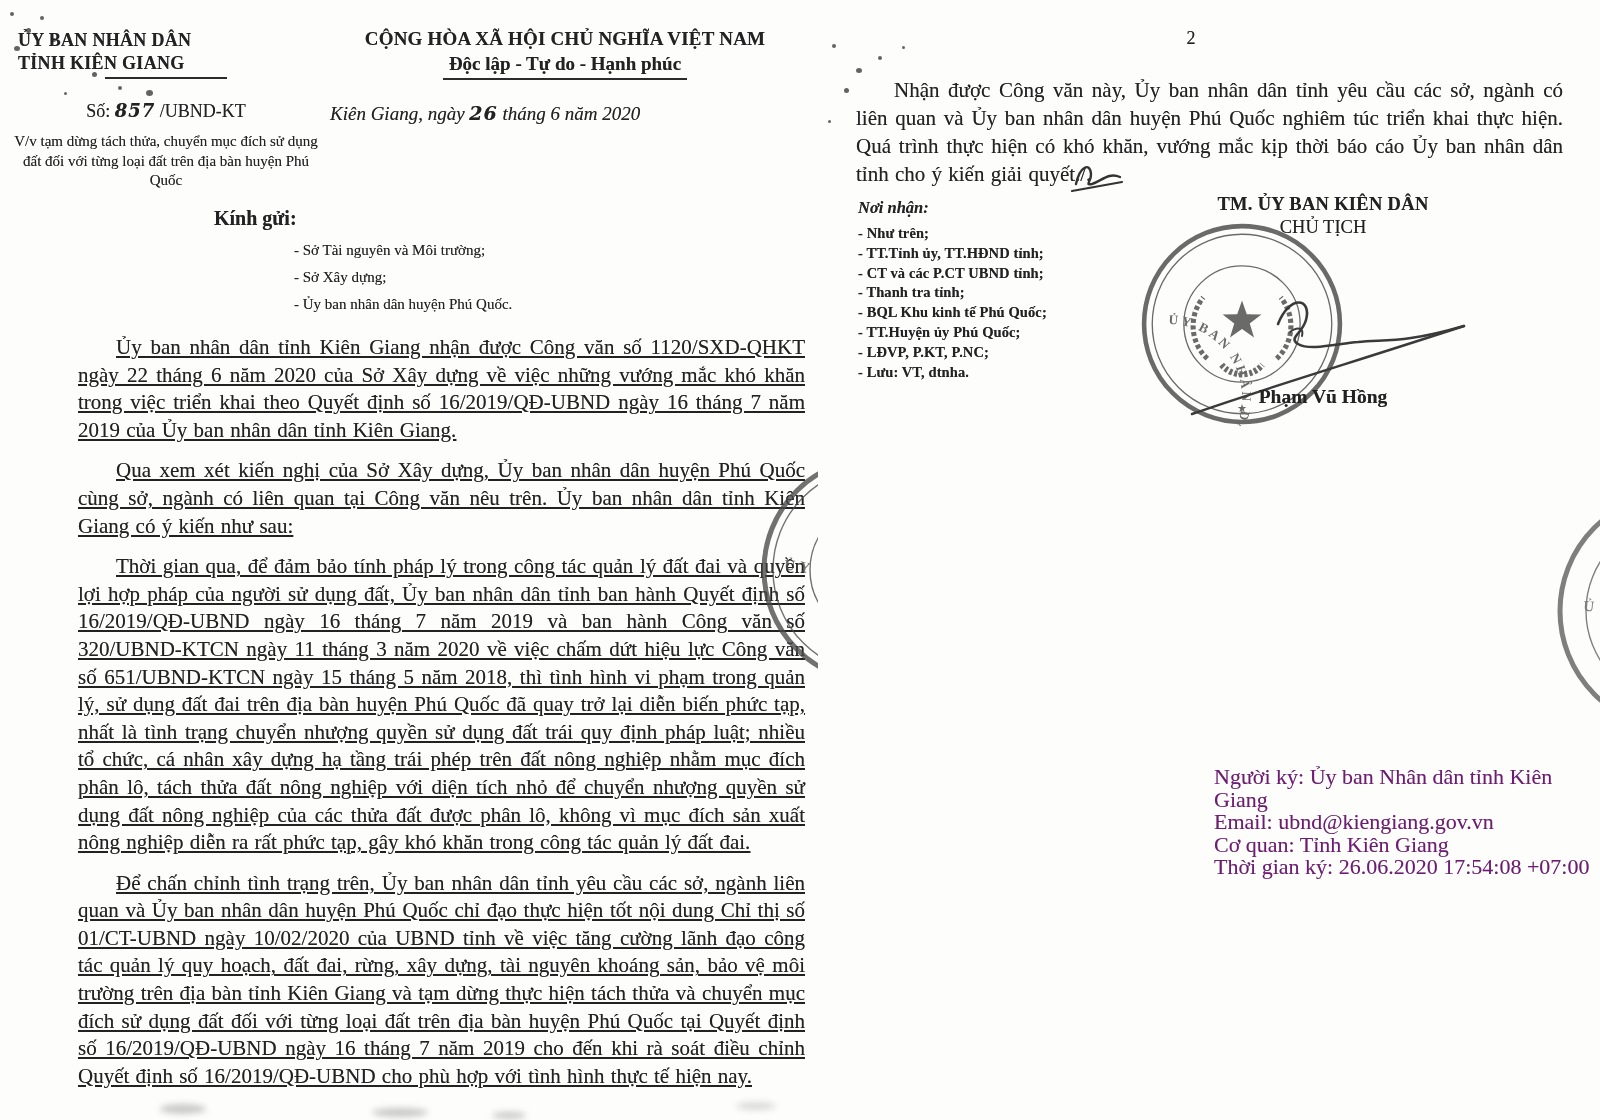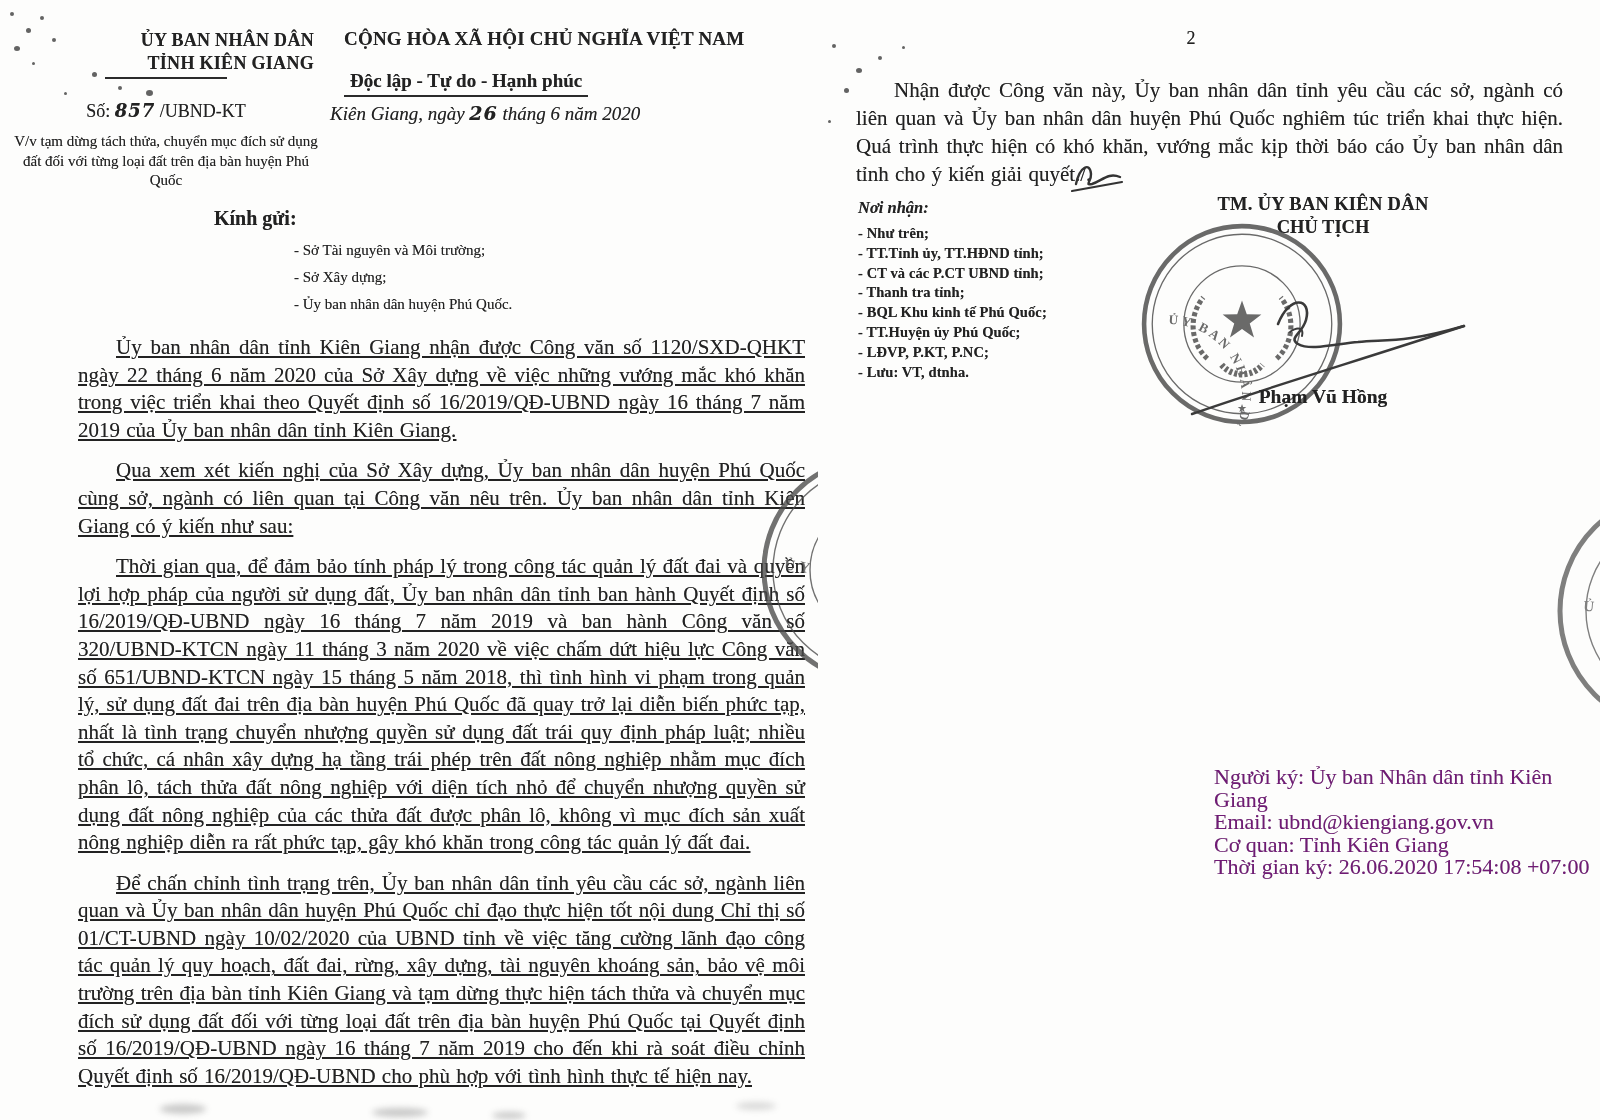--- a/index.html
+++ b/index.html
@@ -10,28 +10,28 @@
     font-family:"Liberation Serif", serif;
   }
   .page { position:absolute; top:0; height:1120px; overflow:hidden; background:transparent; }
   #page-left  { left:0;     width:818px; }
   #page-right { left:818px; width:782px; }
 
   
   .ink { color:#222; text-shadow:0 0 .6px rgba(20,20,20,.45); }
 
   
-  .org-block { position:absolute; left:18px; top:30px; width:296px; text-align:right; }
+  .org-block { position:absolute; left:18px; top:30px; width:296px; text-align:left; }
   .org-line1 { font-size:18px; font-weight:bold; letter-spacing:.3px; }
   .org-line2 { font-size:18px; font-weight:bold; letter-spacing:.3px; margin-top:2px; }
   .org-rule  { width:122px; border-bottom:2.2px solid #2b2b2b; margin:3px auto 0; }
 
-  .national-block { position:absolute; left:344px; top:28px; width:470px; text-align:left; }
+  .national-block { position:absolute; left:330px; top:28px; width:470px; text-align:center; }
   .nat-line1 { font-size:19px; font-weight:bold; letter-spacing:.2px; }
-  .nat-line2 { display:inline-block; font-size:19px; font-weight:bold; margin-top:20px;
+  .nat-line2 { display:inline-block; font-size:19px; font-weight:bold; margin-top:3px;
                padding:0 6px 3px; border-bottom:2.2px solid #2b2b2b; }
 
   .doc-number { position:absolute; left:18px; top:100px; width:296px; text-align:center; font-size:18px; }
   .hand { font-style:italic; font-weight:bold; font-family:"DejaVu Serif", serif; letter-spacing:1px; }
   .doc-subject { position:absolute; left:14px; top:132px; width:304px; text-align:center;
                  font-size:15px; line-height:19.5px; }
   .place-date { position:absolute; left:330px; top:102px; width:470px; text-align:left;
                 font-style:italic; font-size:19px; }
 
   .salutation { position:absolute; left:214px; top:207px; font-size:20px; font-weight:bold; }
@@ -47,21 +47,21 @@
                        font-size:21px; line-height:28px; text-align:justify; word-spacing:1px; }
   .closing-paragraph p { margin:0; text-indent:38px; }
 
   .noi-nhan-label { position:absolute; left:40px; top:198px; font-size:16.5px;
                     font-weight:bold; font-style:italic; }
   .noi-nhan-list { position:absolute; left:40px; top:224px; font-size:14.5px;
                    font-weight:bold; line-height:19.8px; letter-spacing:.1px; }
 
   .sig-title { position:absolute; left:352px; top:194px; width:306px; text-align:center; }
   .sig-title .t1 { font-size:18.5px; font-weight:bold; letter-spacing:.3px; }
-  .sig-title .t2 { font-size:18.5px; font-weight:bold; margin-top:2px; }
+  .sig-title .t2 { font-size:18.5px; font-weight:normal; margin-top:2px; }
   .signer-name { position:absolute; left:352px; top:386px; width:306px; text-align:center;
                  font-size:19.5px; font-weight:bold; }
 
   .seal-main   { position:absolute; left:322px; top:222px; width:204px; height:204px; opacity:.82; }
   .sig-stroke  { position:absolute; left:322px; top:262px; width:340px; height:170px; }
   .edge-seal   { position:absolute; left:720px; top:466px; width:280px; height:290px; opacity:.7; }
   .paraph-svg  { position:absolute; left:248px; top:156px; width:64px; height:42px; }
 
   .digital-signature { position:absolute; left:396px; top:766px; font-size:22px;
                        line-height:22.5px; color:#701a75; text-shadow:0 0 .5px rgba(70,70,70,.4); }

